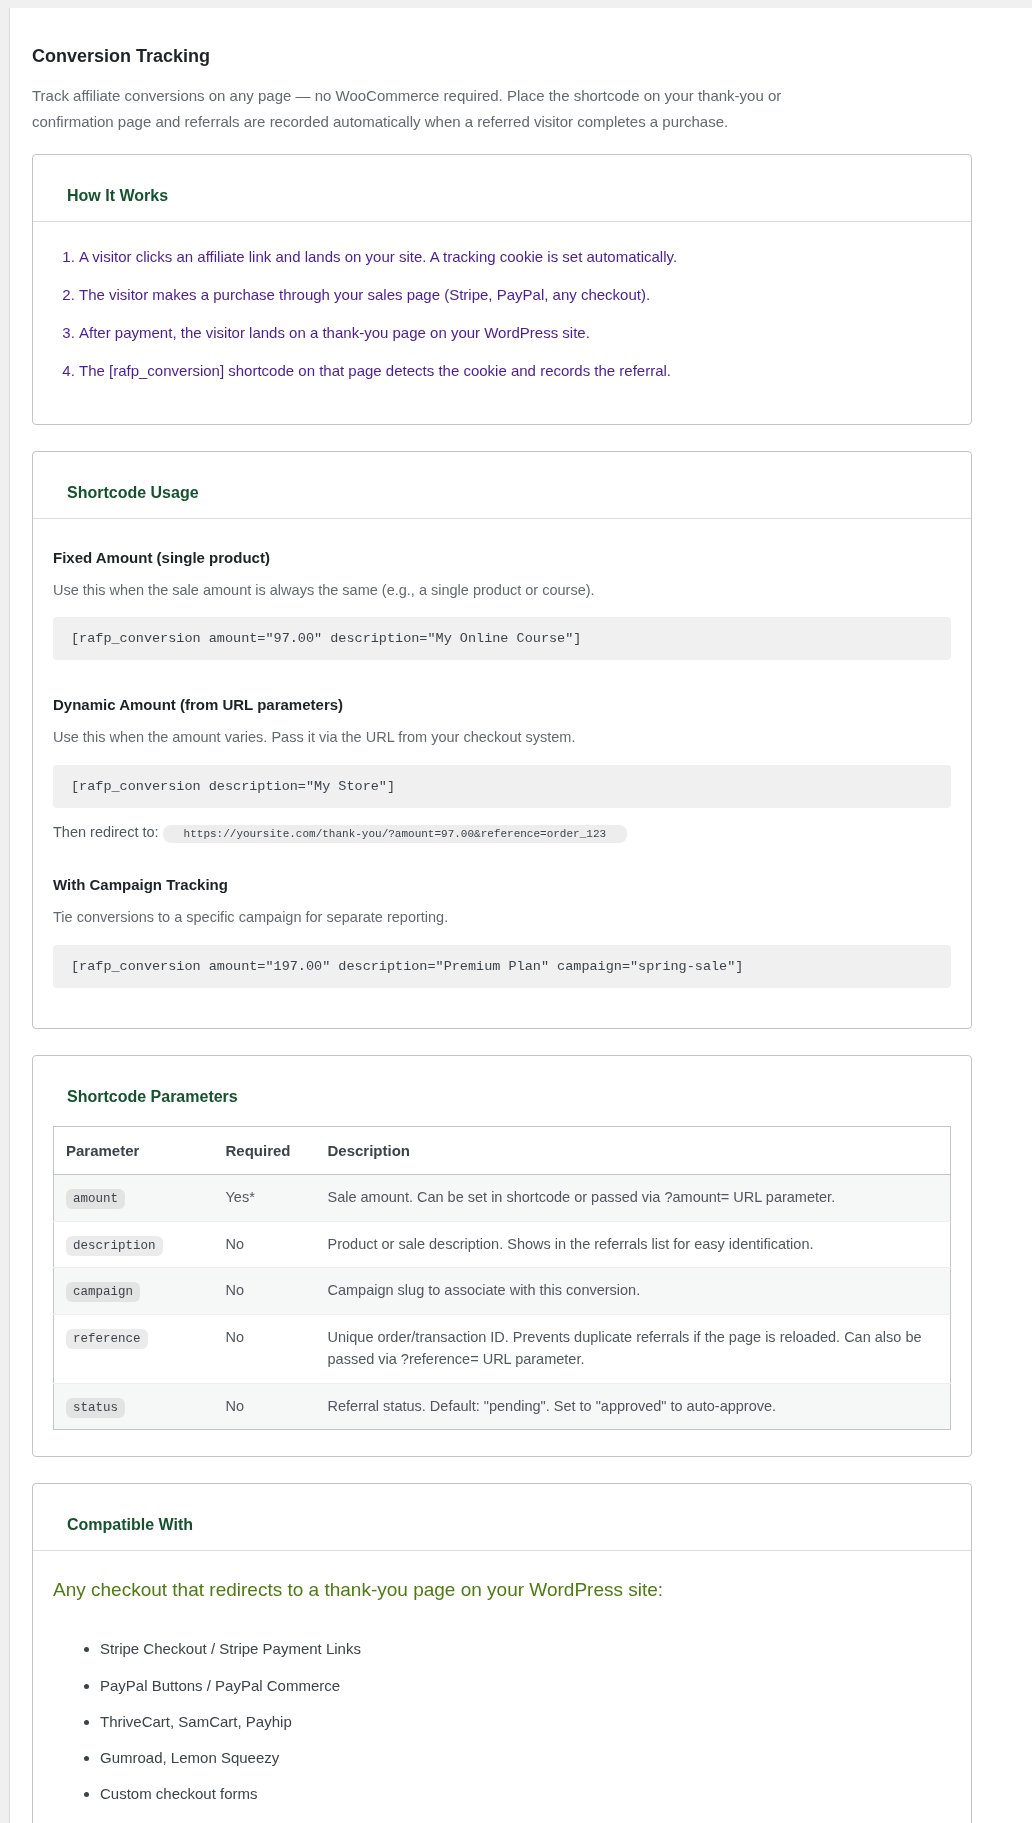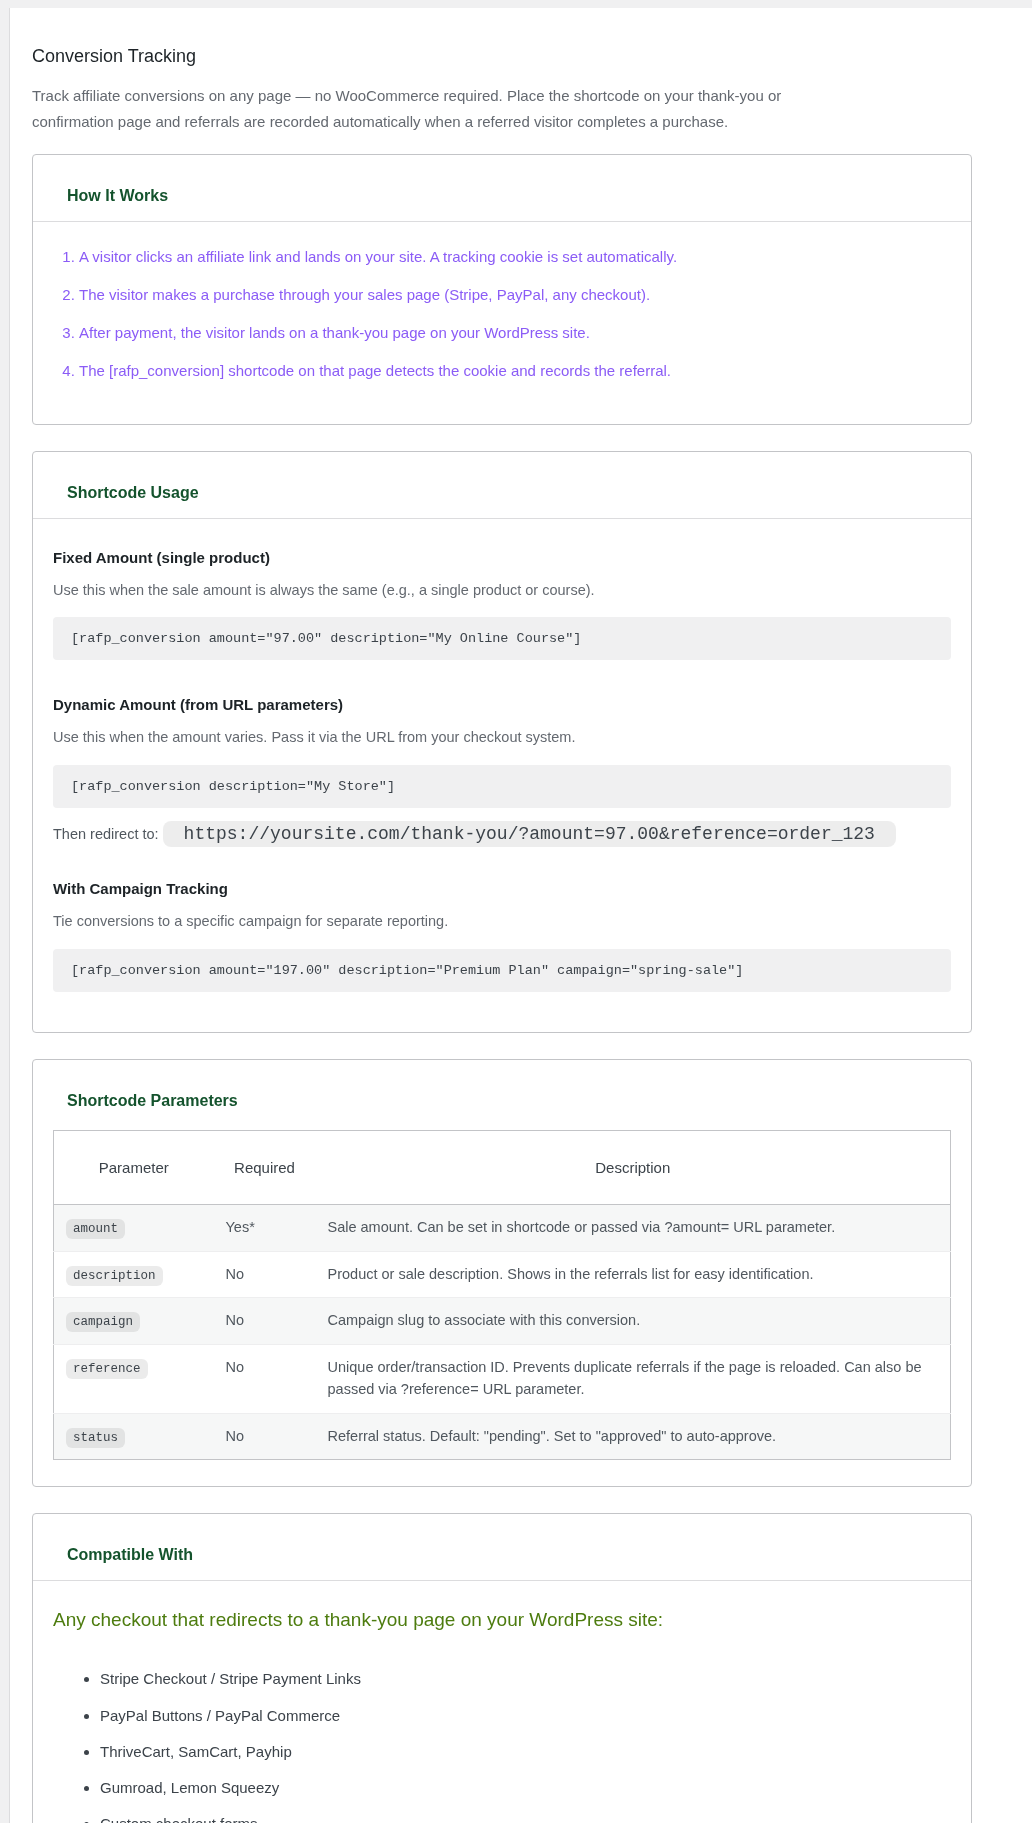--- a/index.html
+++ b/index.html
@@ -13,21 +13,21 @@
   }
   .panel {
     margin: 8px 0 12px 9px;
     background: #ffffff;
     border-left: 1px solid #dcdcde;
     min-height: 1800px;
     padding: 38px 60px 40px 22px;
   }
   .page-title {
     font-size: 18px;
-    font-weight: 400;
+    font-weight: 700;
     color: #1d2327;
     margin: 0 0 16px 0;
   }
   .intro {
     font-size: 15px;
     line-height: 1.75;
     color: #646970;
     max-width: 800px;
     margin: 0 0 18px 0;
   }
@@ -44,21 +44,21 @@
     margin: 0;
     padding: 32px 20px 16px 34px;
     border-bottom: 1px solid #dcdcde;
   }
   .card-head.no-line { border-bottom: none; padding-bottom: 10px; }
   .card-body { padding: 18px 20px 26px 20px; }
   .steps {
     margin: 6px 0 0 0;
     padding-left: 26px;
     font-size: 15px;
-    color: #8b5cf6;
+    color: #4c1d95;
   }
   .steps li { margin-bottom: 17px; line-height: 1.4; }
   .steps li:last-child { }
   .sub-head {
     font-size: 15px;
     font-weight: 700;
     color: #1d2327;
     margin: 12px 0 0 0;
   }
   .sub-head + .desc { margin-top: 14px; }
@@ -80,38 +80,38 @@
     white-space: pre-wrap;
   }
   .code-block.gap-after { margin-bottom: 36px; }
   .redirect-line {
     font-size: 14.5px;
     color: #50575e;
     margin: 16px 0 36px 0;
   }
   .inline-code {
     font-family: "Liberation Mono", "DejaVu Sans Mono", monospace;
-    font-size: 18px;
+    font-size: 11px;
     background: rgba(0,0,0,.07);
     padding: 3px 21px;
     border-radius: 8px;
     color: #3c434a;
   }
   table.params {
     width: 100%;
     border-collapse: collapse;
     border: 1px solid #c3c4c7;
     font-size: 14.5px;
     margin-top: 6px;
   }
   table.params th {
-    text-align: center;
-    font-weight: 400;
-    color: #3c434a;
-    padding: 28px 12px;
+    text-align: left;
+    font-weight: 700;
+    color: #3c434a;
+    padding: 15px 12px;
     border-bottom: 1px solid #c3c4c7;
     font-size: 15px;
   }
   table.params td {
     padding: 12px 12px;
     color: #50575e;
     vertical-align: top;
     line-height: 1.5;
   }
   table.params tbody tr:nth-child(odd) { background: #f6f7f7; }

